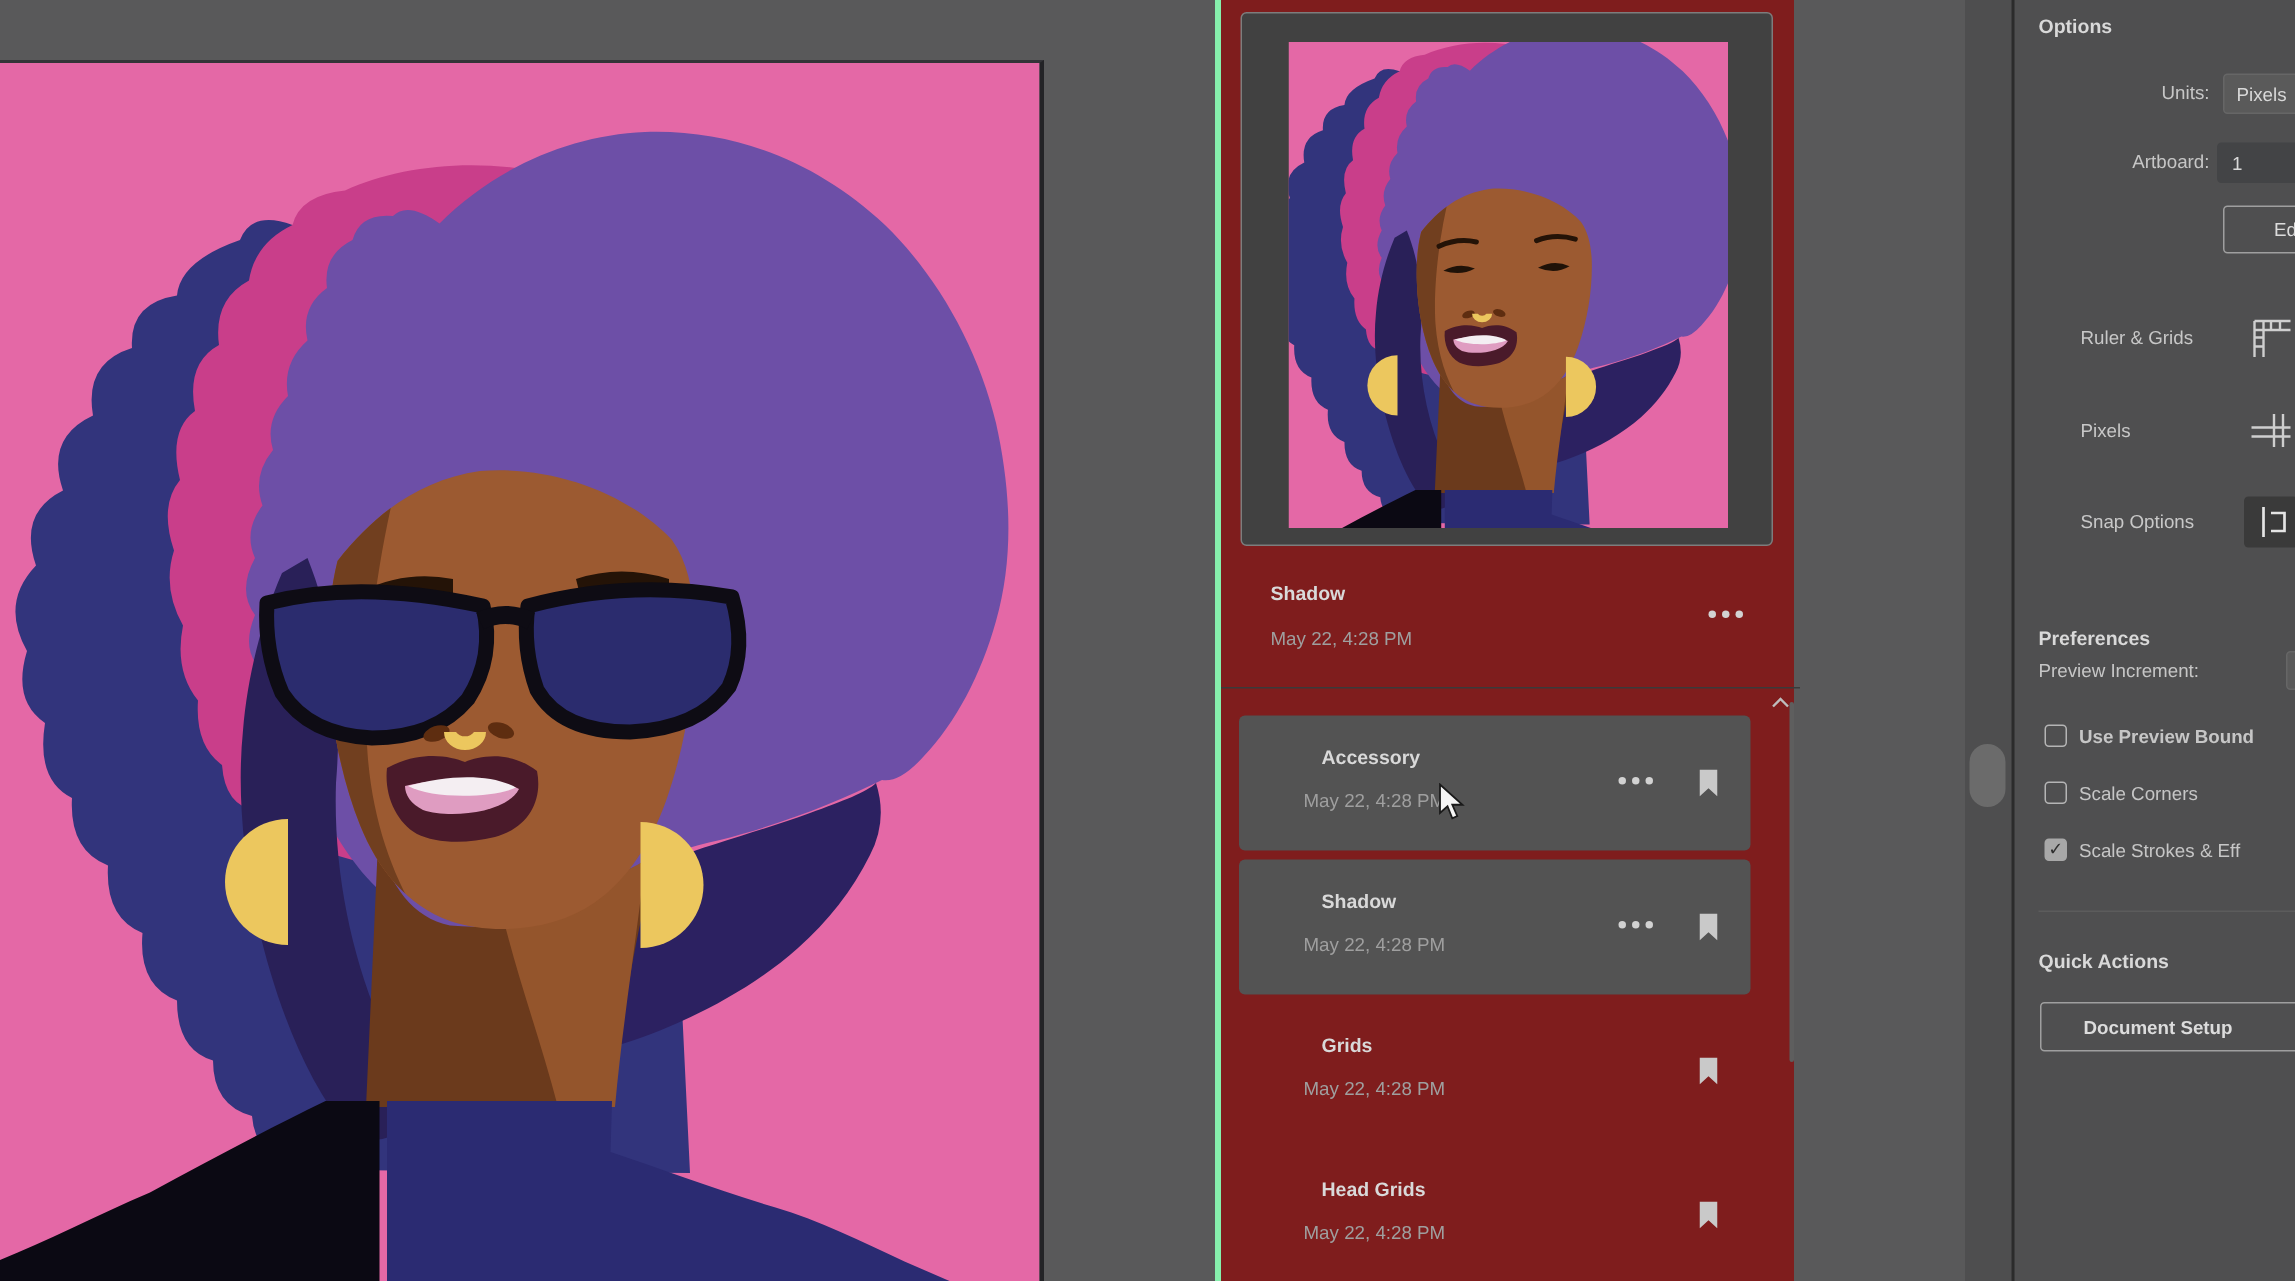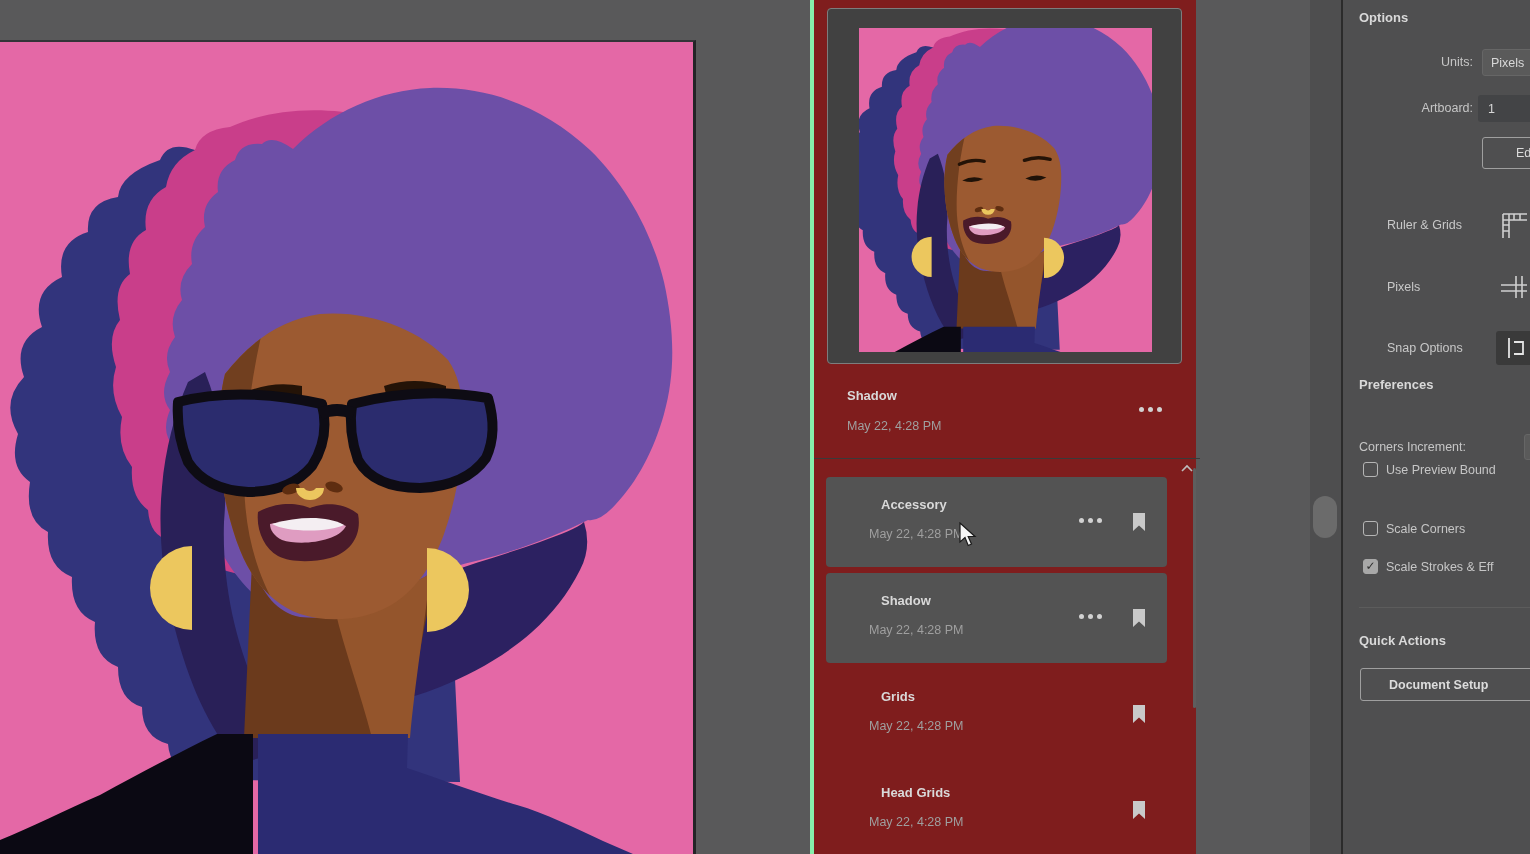--- a/index.html
+++ b/index.html
@@ -233,25 +233,25 @@
 
     <div class="nav-row" style="top:331px;">
       <span class="lbl">Snap Options</span>
       <span class="icon-box dark">
         <svg width="26" height="24" viewBox="0 0 26 24" fill="none" stroke="#e4e4e4" stroke-width="1.8">
           <path d="M8,2 V22 M13,6 H22 V18 H13"></path>
         </svg>
       </span>
     </div>
 
-    <div class="p-header" style="top:377px;">Preferences</div>
-    <div style="position:absolute;left:16px;top:440px;white-space:nowrap;">Corners Increment:</div>
+    <div class="p-header" style="top:418px;">Preferences</div>
+    <div style="position:absolute;left:16px;top:440px;white-space:nowrap;">Preview Increment:</div>
     <div class="p-field dd" style="left:181px;top:434px;width:30px;height:26px;"></div>
 
-    <div class="chk-row" style="top:462px;">
+    <div class="chk-row" style="top:483px;font-weight:bold;">
       <span class="chk"></span>
       <span>Use Preview Bound</span>
     </div>
     <div class="chk-row" style="top:521px;align-items:flex-end;">
       <span class="chk"></span>
       <span>Scale Corners</span>
     </div>
     <div class="chk-row" style="top:559px;">
       <span class="chk on">✓</span>
       <span>Scale Strokes &amp; Eff</span>

